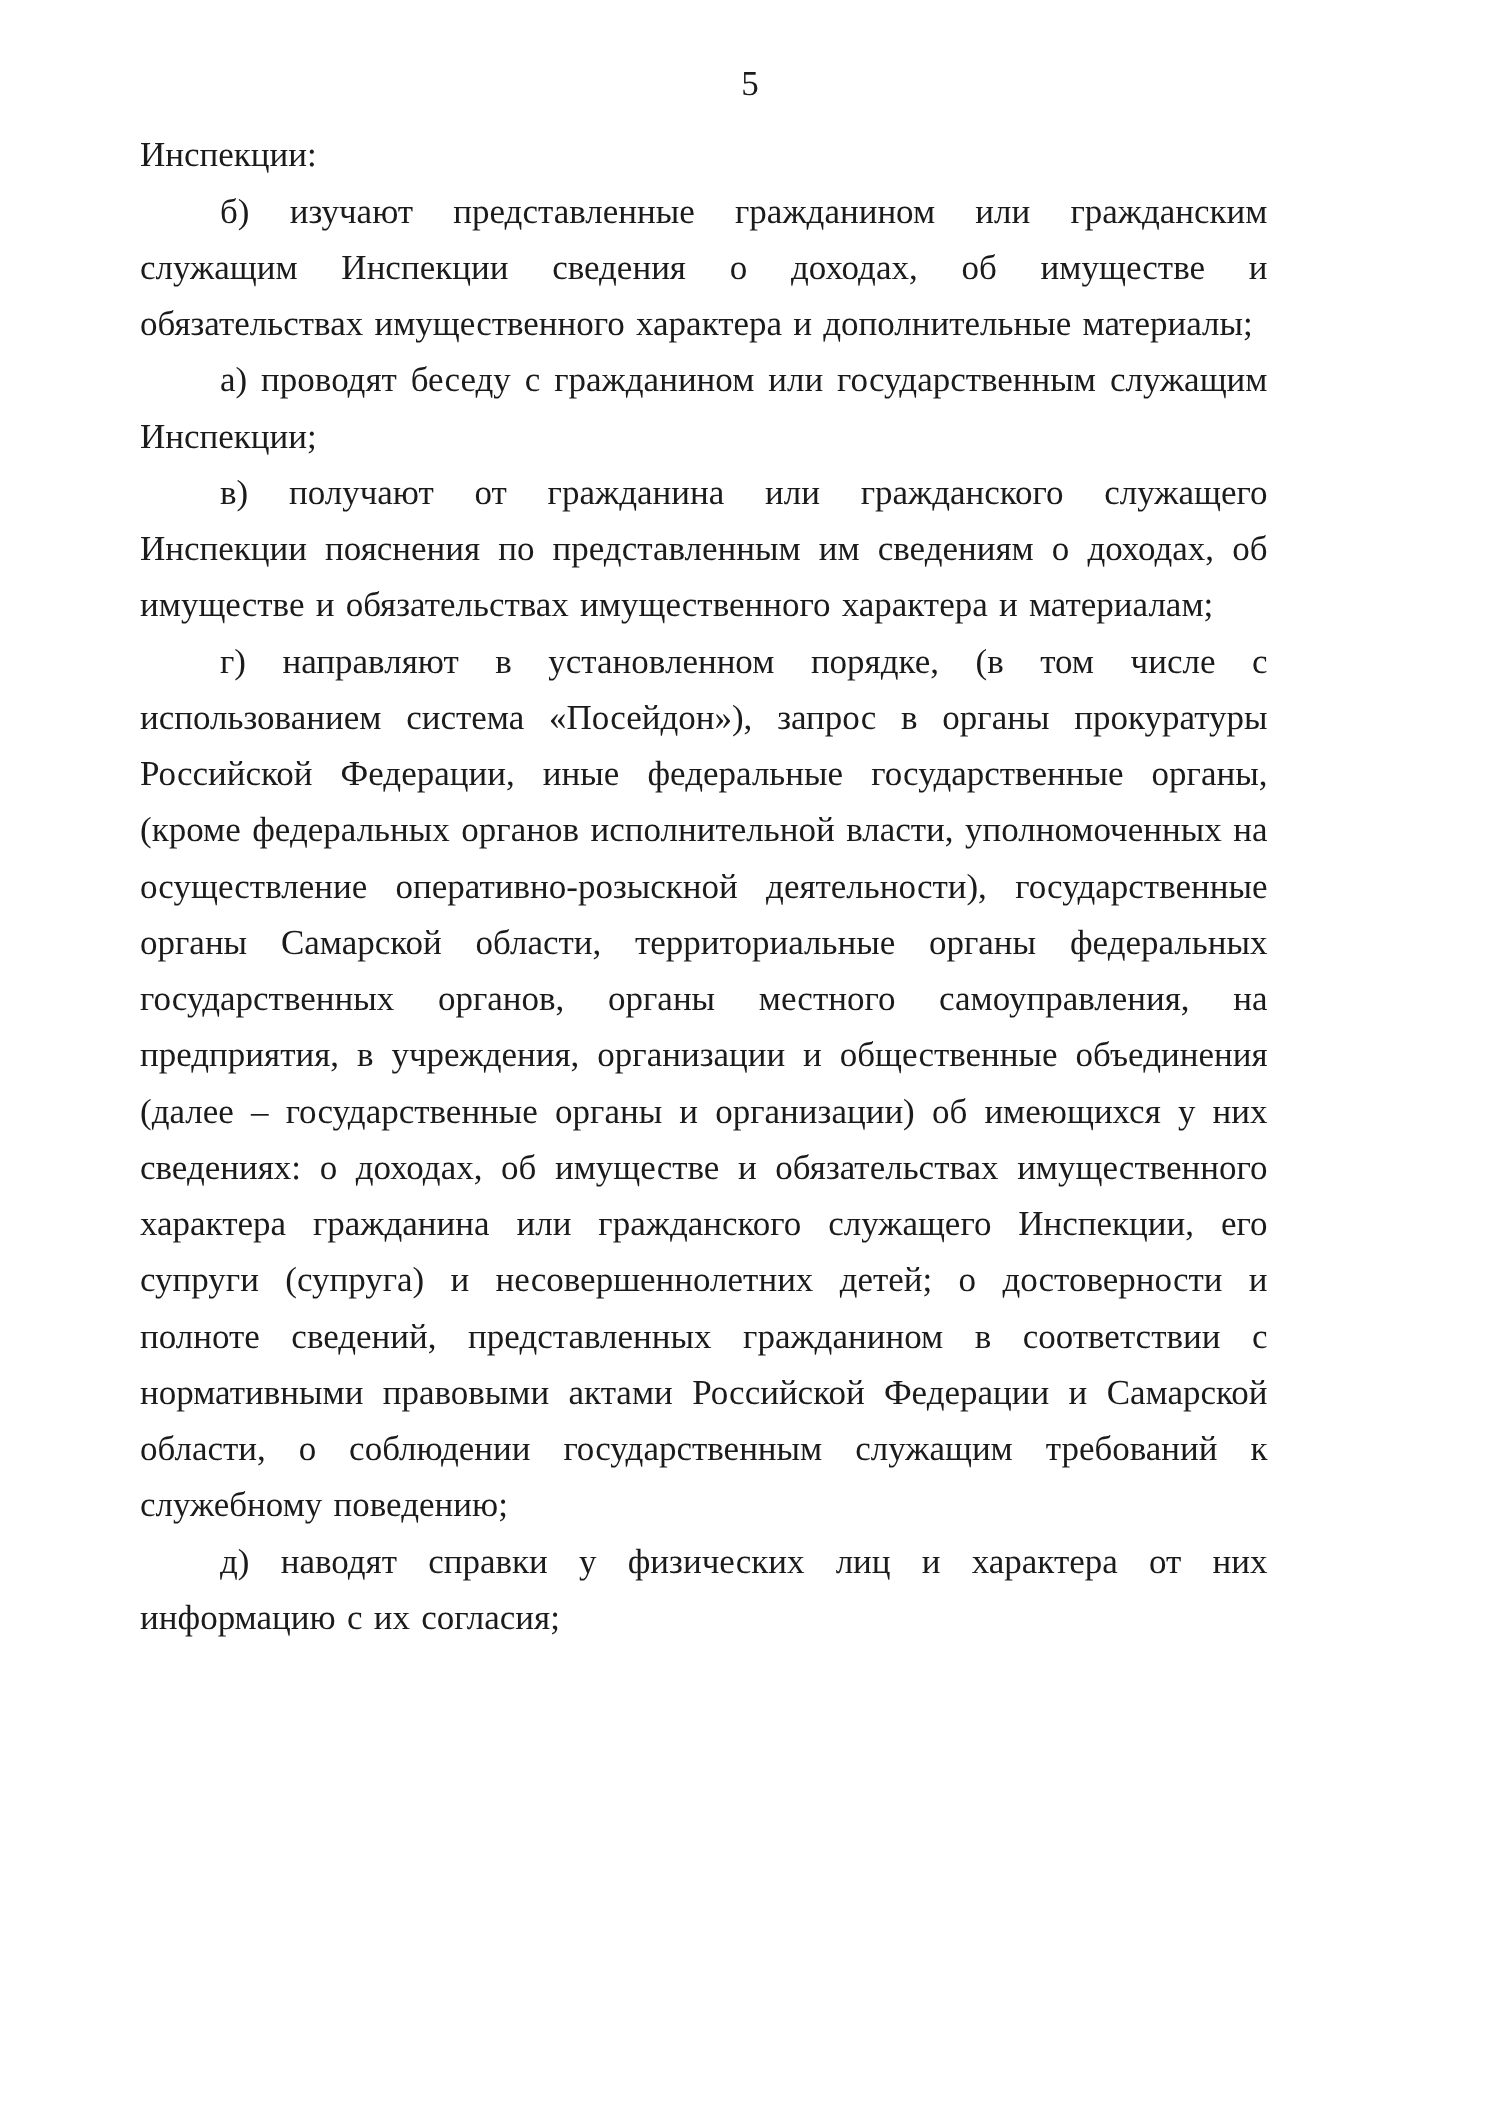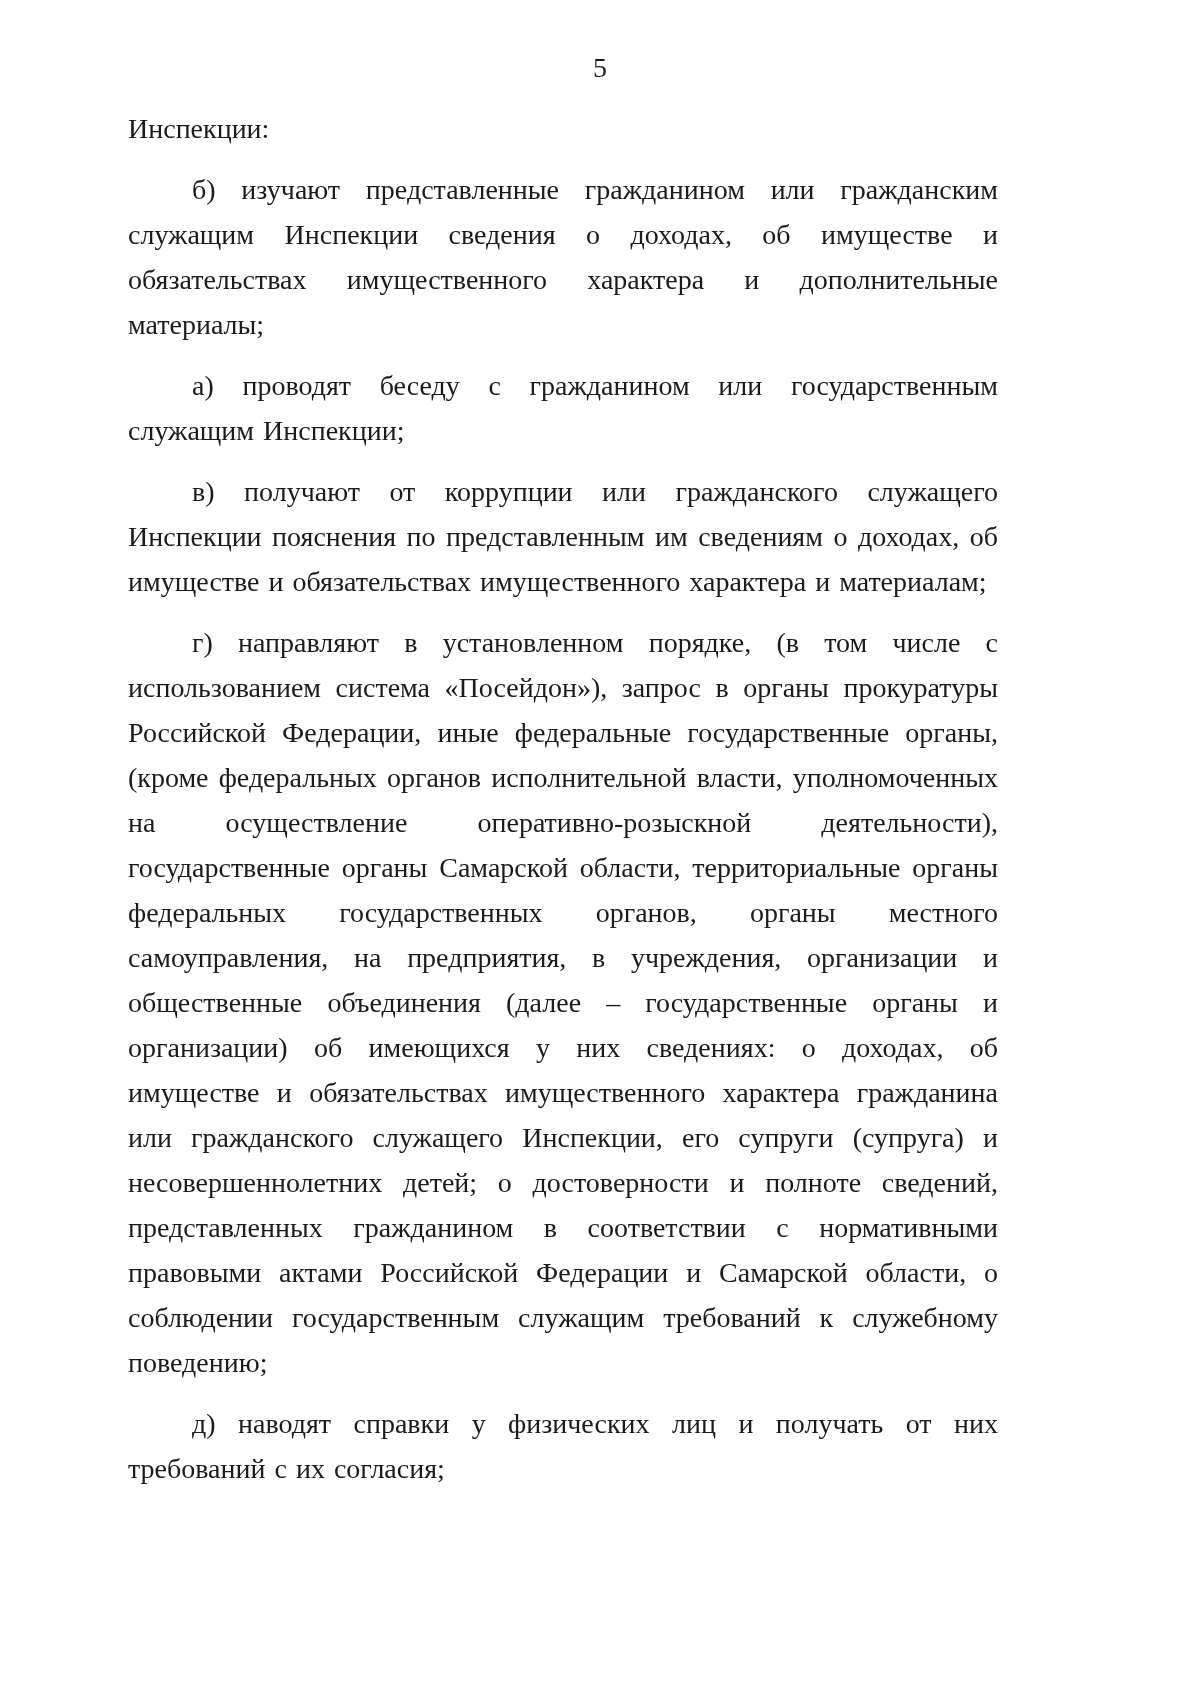--- a/index.html
+++ b/index.html
@@ -26,21 +26,21 @@
     margin: 0 0 12px 0;
     color: #1b1b1b;
   }
   .content {
     margin-left: 112px;
     width: 902px;
     font-size: 28px;
     line-height: 45px;
   }
   .para {
-    margin: 16px;
+    margin: 0;
     text-align: justify;
     text-justify: inter-word;
     text-indent: 64px;
     word-spacing: 2px;
   }
   .para.no-indent {
     text-indent: 0;
   }
 </style>
 </head>
@@ -49,20 +49,20 @@
 <div class="page">
   <div class="page-number">5</div>
 
   <div class="content">
     <p class="para no-indent">Инспекции:</p>
 
     <p class="para">б) изучают представленные гражданином или гражданским служащим Инспекции сведения о доходах, об имуществе и обязательствах имущественного характера и дополнительные материалы;</p>
 
     <p class="para">а) проводят беседу с гражданином или государственным служащим Инспекции;</p>
 
-    <p class="para">в) получают от коррупции или гражданского служащего Инспекции пояснения по представленным им сведениям о доходах, об имуществе и обязательствах имущественного характера и материалам;</p>
+    <p class="para">в) получают от гражданина или гражданского служащего Инспекции пояснения по представленным им сведениям о доходах, об имуществе и обязательствах имущественного характера и материалам;</p>
 
     <p class="para">г) направляют в установленном порядке, (в том числе с использованием система «Посейдон»), запрос в органы прокуратуры Российской Федерации, иные федеральные государственные органы, (кроме федеральных органов исполнительной власти, уполномоченных на осуществление оперативно-розыскной деятельности), государственные органы Самарской области, территориальные органы федеральных государственных органов, органы местного самоуправления, на предприятия, в учреждения, организации и общественные объединения (далее – государственные органы и организации) об имеющихся у них сведениях: о доходах, об имуществе и обязательствах имущественного характера гражданина или гражданского служащего Инспекции, его супруги (супруга) и несовершеннолетних детей; о достоверности и полноте сведений, представленных гражданином в соответствии с нормативными правовыми актами Российской Федерации и Самарской области, о соблюдении государственным служащим требований к служебному поведению;</p>
 
-    <p class="para">д) наводят справки у физических лиц и получать от них требований с их согласия;</p>
+    <p class="para">д) наводят справки у физических лиц и характера от них информацию с их согласия;</p>
 
   </div>
 </div>
 
 </body></html>

